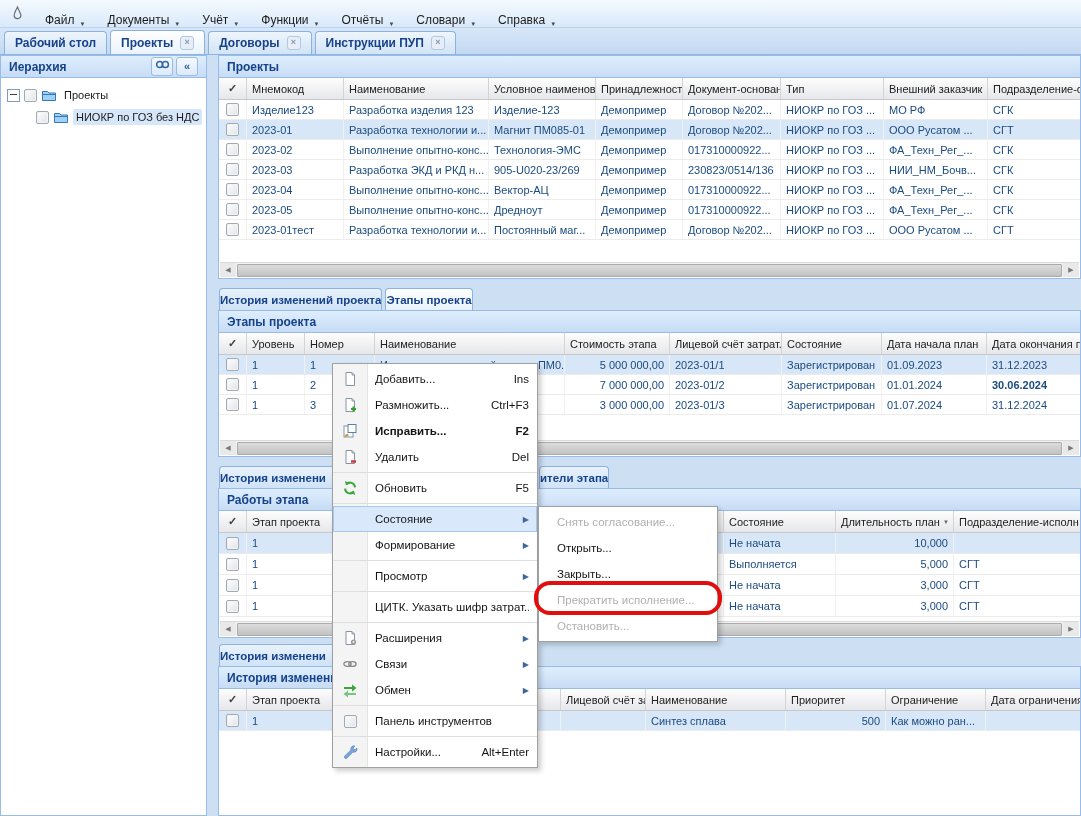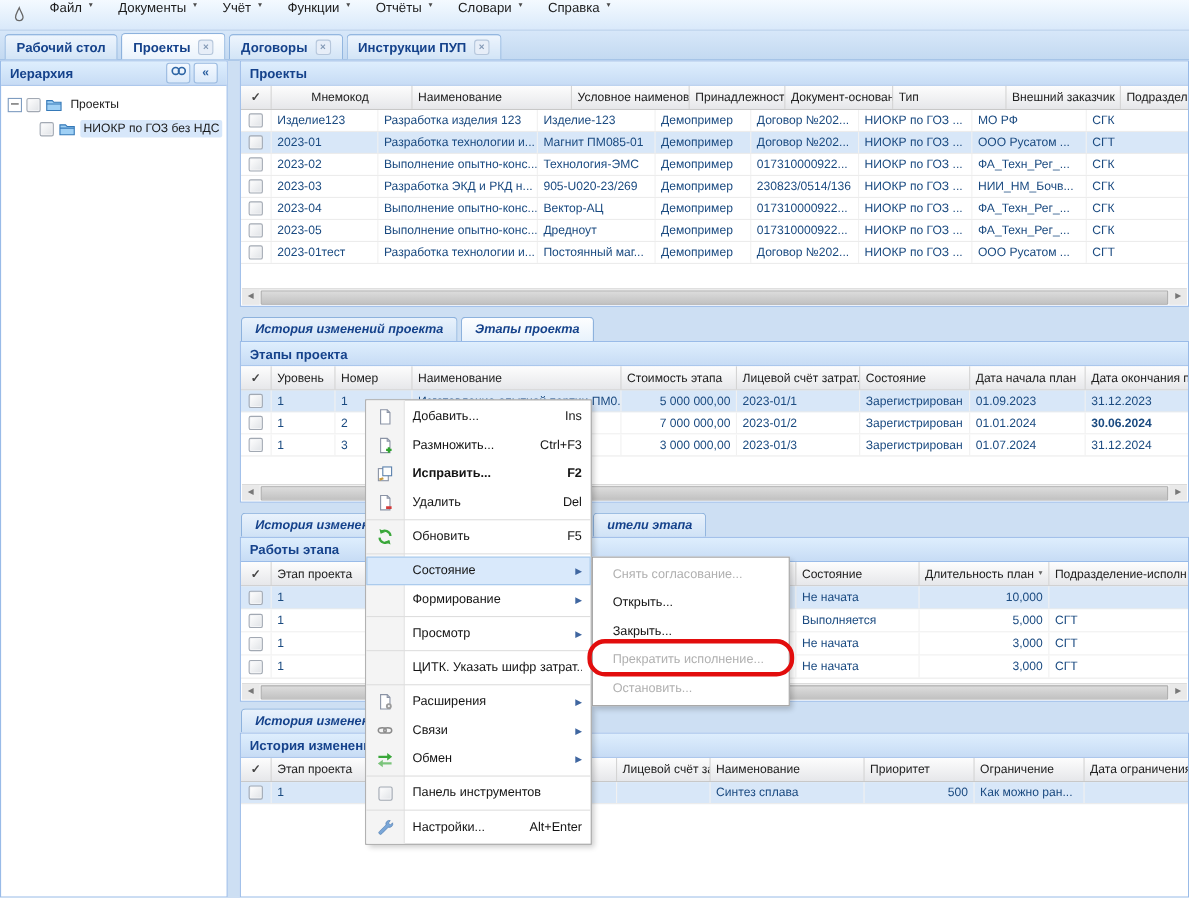--- a/index.html
+++ b/index.html
@@ -4,21 +4,21 @@
 <style>
   html,body{margin:0;padding:0;background:#cddff3;}
   #app{position:relative;width:1081px;height:816px;overflow:hidden;background:#cddff3;
        font-family:"Liberation Sans",sans-serif;font-size:12px;cursor:default;}
 
   
   .menubar{position:absolute;left:0;top:0;width:1081px;height:28px;box-sizing:border-box;
     background:linear-gradient(#f4faff,#d9e9fa);border-bottom:1px solid #bcd2ea;
     display:flex;align-items:center;padding-left:6px;}
   .logo{width:22px;height:22px;display:flex;align-items:center;justify-content:center;margin-right:6px;}
-  .mb-item{display:flex;align-items:flex-start;gap:5px;padding:0 11px;height:100%;color:#1c1c1c;}
+  .mb-item{display:flex;align-items:flex-end;gap:5px;padding:0 11px;height:100%;color:#1c1c1c;}
   .mb-item .arr{font-size:6px;color:#4a4a4a;margin-top:2px;}
 
   
   .tabbar{position:absolute;left:0;top:28px;width:1081px;height:27px;box-sizing:border-box;
     background:linear-gradient(#d7e7f9,#c3d9f1);border-bottom:1px solid #8fb4e0;
     display:flex;align-items:flex-end;padding-left:4px;gap:3px;}
   .tab{display:flex;align-items:center;gap:7px;height:23px;padding:0 10px;box-sizing:border-box;
     border:1px solid #8db2dd;border-bottom:none;border-radius:4px 4px 0 0;
     background:linear-gradient(#eef5fd,#d2e4f6);font-weight:bold;color:#15428b;font-size:12px;white-space:nowrap;}
   .tab.active{background:linear-gradient(#ffffff,#eaf3fc);height:24px;}
@@ -63,24 +63,24 @@
     background:linear-gradient(135deg,#ffffff,#dfe2e6);box-shadow:inset 0 0 0 1px #f3f4f6;display:inline-block;flex:0 0 13px;}
 
   .hscroll{position:absolute;left:1px;right:1px;bottom:1px;height:15px;background:#f3f3f3;
     border-top:1px solid #dadada;display:flex;align-items:center;box-sizing:border-box;}
   .sc-arr{width:16px;height:14px;background:#e9e9e9;color:#777;font-size:7px;line-height:14px;text-align:center;flex:0 0 16px;}
   .sc-thumb{flex:1;height:13px;background:linear-gradient(#dcdcdc,#c2c2c2);border:1px solid #ababab;
     border-radius:1px;box-sizing:border-box;margin:0 1px;}
 
   
   .tabstrip{position:absolute;display:flex;align-items:flex-end;gap:3px;height:23px;}
-  .stab{display:flex;align-items:center;height:22px;padding:0 12px;box-sizing:border-box;
+  .stab{display:flex;align-items:center;height:22px;padding:0 0;box-sizing:border-box;
     border:1px solid #8db2dd;border-bottom:none;border-radius:4px 4px 0 0;
     background:linear-gradient(#e9f2fc,#cfe2f6);font-weight:bold;color:#15428b;font-size:11.5px;
-    white-space:nowrap;overflow:hidden;font-style:italic;}
+    white-space:nowrap;overflow:hidden;}
   .stab.active{background:linear-gradient(#fdfeff,#e8f2fc);}
 
   
   .menu{position:absolute;left:332px;top:363px;width:206px;box-sizing:border-box;background:#fff;
     border:1px solid #a0a0a0;box-shadow:3px 3px 5px rgba(0,0,0,.2);padding:2px 0;z-index:50;}
   .menu::before{content:"";position:absolute;left:0;top:0;bottom:0;width:34px;background:#f4f4f4;border-right:1px solid #e4e4e4;}
   .mi{display:flex;align-items:center;height:26px;position:relative;padding:0 8px 0 42px;}
   .mic{position:absolute;left:8px;top:50%;transform:translateY(-50%);width:18px;height:18px;
     display:flex;align-items:center;justify-content:center;}
   .mi .lbl{flex:1;font-size:11.5px;color:#141414;white-space:nowrap;overflow:hidden;}
@@ -200,21 +200,21 @@
       </div>
   </div>
 
   <div class="panel" style="left:218px;top:55px;width:863px;height:224px;">
     <div class="panel-hd">
       <span>Проекты</span>
     </div>
     <div id="grid-projects">
         <div class="grid-hd">
           <div class="ghc c" style="flex: 0 0 28px; width: 28px;">✓</div>
-          <div class="ghc" style="flex: 0 0 97px; width: 97px; margin-left: 31px;">
+          <div class="ghc" style="flex: 0 0 97px; width: 97px;">
             <span>Мнемокод</span>
           </div>
           <div class="ghc" style="flex: 0 0 145px; width: 145px;">
             <span>Наименование</span>
           </div>
           <div class="ghc" style="flex: 0 0 107px; width: 107px;">
             <span>Условное наименова</span>
           </div>
           <div class="ghc" style="flex: 0 0 87px; width: 87px;">
             <span>Принадлежность</span>

